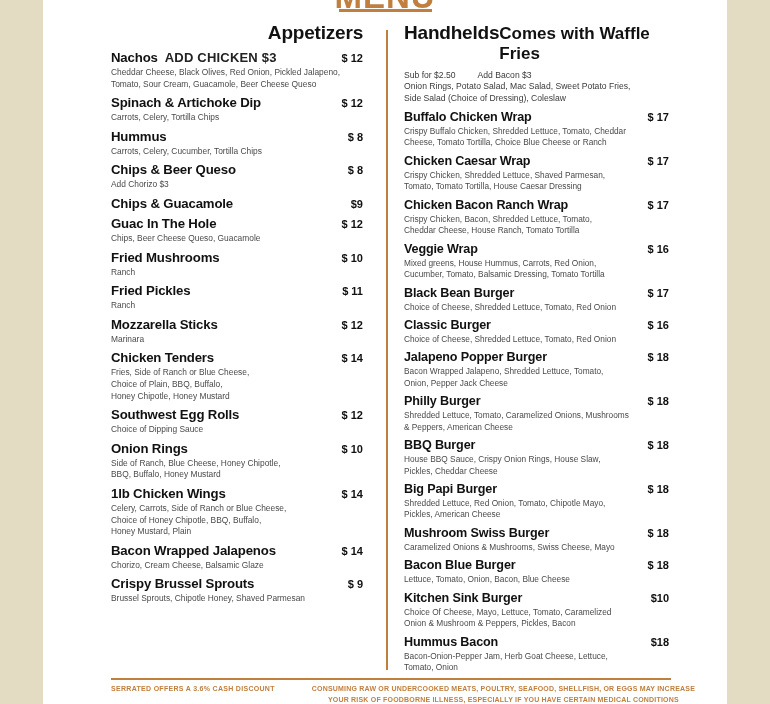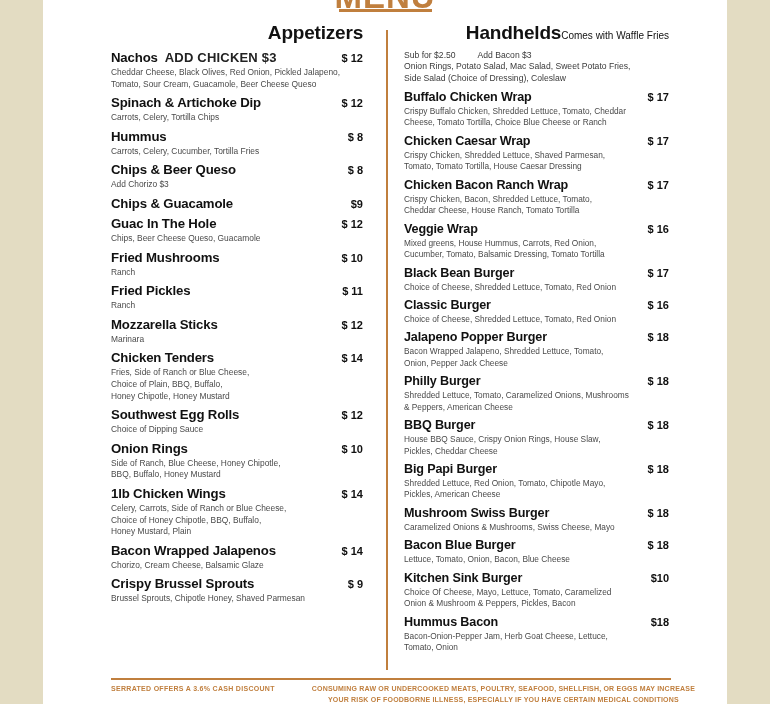--- a/index.html
+++ b/index.html
@@ -93,22 +93,22 @@
     justify-content: flex-end;
     margin-bottom: 6px;
   }
   .section-title {
     font-size: 19px;
     font-weight: bold;
     color: #111111;
     letter-spacing: -0.2px;
   }
   .section-note {
-    font-size: 10px;
-    font-weight: normal;
+    font-size: 17px;
+    font-weight: bold;
     color: #111111;
   }
   .section-sub {
     font-size: 8.6px;
     color: #3a3a3a;
     line-height: 1.32;
     margin-bottom: 6px;
   }
   .section-sub .sub-line {
     display: block;
@@ -255,21 +255,21 @@
               </div>
             </div>
             <div class="item">
               <div class="item-row">
                 <div class="item-name-wrap">
                   <div class="item-name">Hummus</div>
                 </div>
                 <div class="item-price">$ 8</div>
               </div>
               <div class="item-desc">
-                <span class="d-line">Carrots, Celery, Cucumber, Tortilla Fries</span>
+                <span class="d-line">Carrots, Celery, Cucumber, Tortilla Chips</span>
               </div>
             </div>
             <div class="item">
               <div class="item-row">
                 <div class="item-name-wrap">
                   <div class="item-name">Chips &amp; Beer Queso</div>
                 </div>
                 <div class="item-price">$ 8</div>
               </div>
               <div class="item-desc">

